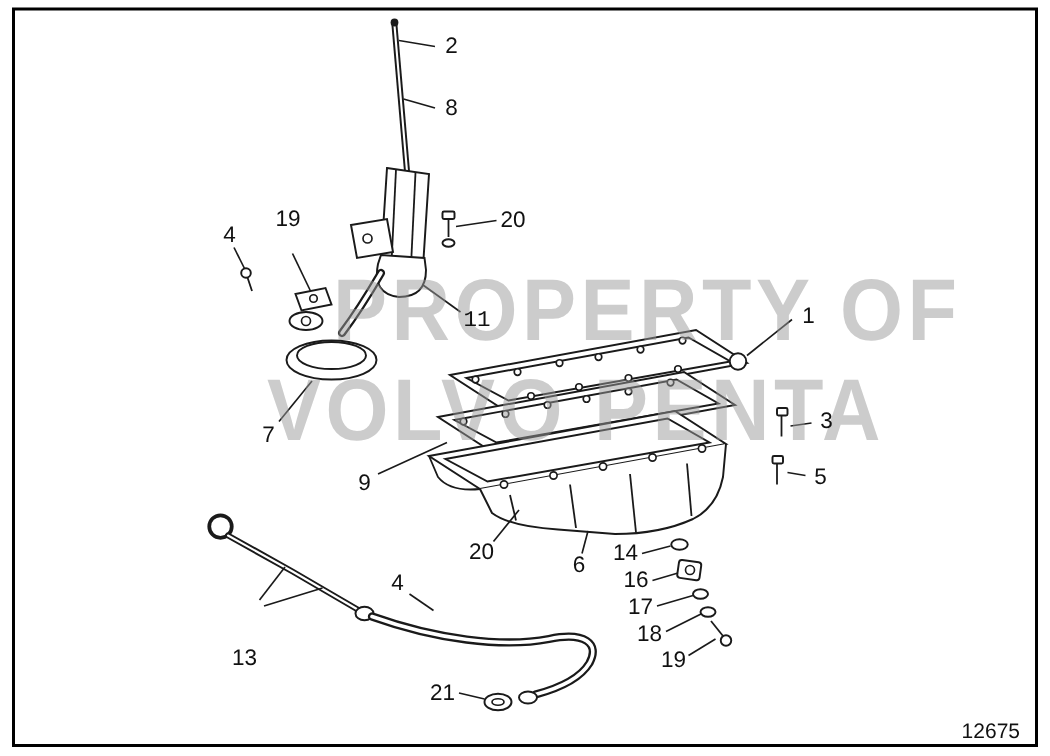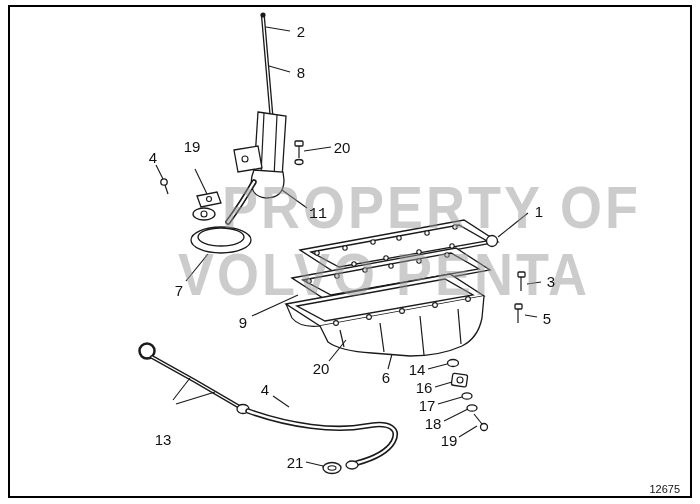--- a/index.html
+++ b/index.html
@@ -23,21 +23,21 @@
   .leader{stroke:#1a1a1a;stroke-width:1.1;}
   .watermark{position:absolute;left:0;top:0;width:700px;height:504px;
     pointer-events:none;z-index:20;}
   .wm-line{position:absolute;font-weight:700;font-size:54px;letter-spacing:3px;
     opacity:0.5;white-space:nowrap;transform:scaleY(1.08);}
   .wm1{left:222px;top:176px;}
   .wm2{left:178px;top:243px;}
   .callout-layer{position:absolute;left:0;top:0;width:700px;height:504px;z-index:30;}
   .callout{position:absolute;transform:translate(-50%,-50%);
     font-size:15px;color:#111;line-height:1;}
-  .drawing-number{position:absolute;right:20px;bottom:9px;font-size:11px;z-index:30;}
+  .drawing-number{position:absolute;right:20px;bottom:9px;font-size:14px;z-index:30;}
 </style>
 </head>
 <body>
 
 <svg class="art" viewBox="0 0 700 504" xmlns="http://www.w3.org/2000/svg">
 
   <g>
     <line class="rod-outer" x1="263" y1="17" x2="272" y2="122"></line>
     <line class="rod-inner" x1="263" y1="17" x2="272" y2="122"></line>
     <circle cx="263" cy="15" r="2.6" fill="#1a1a1a"></circle>

